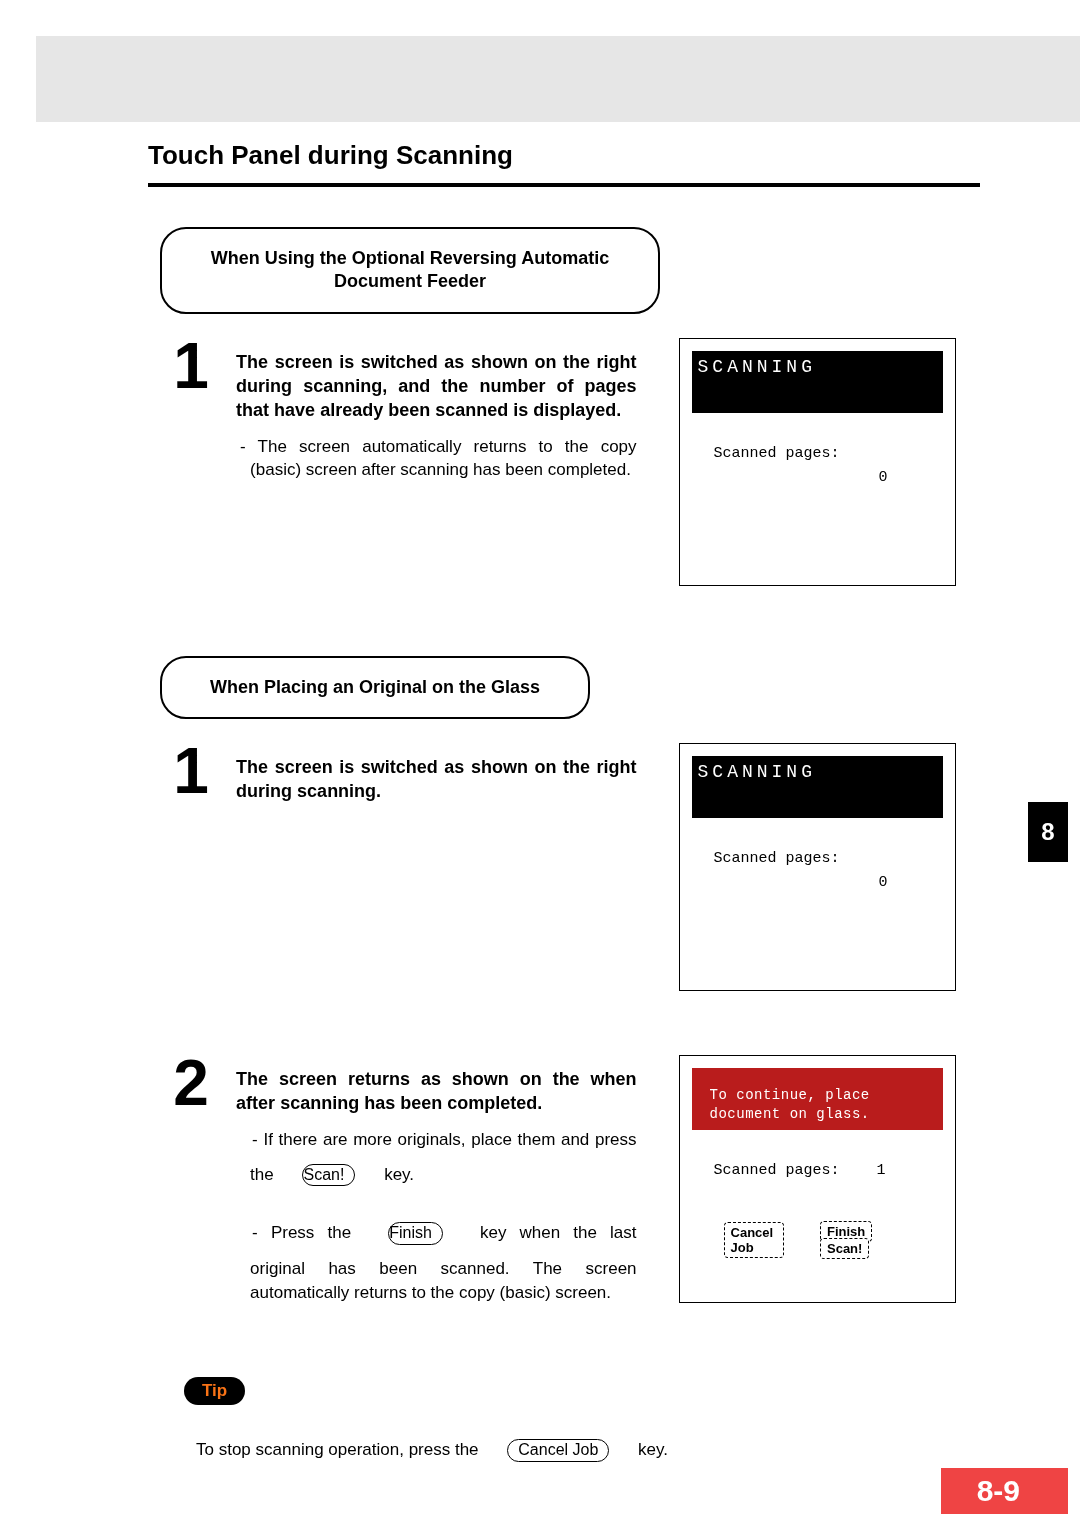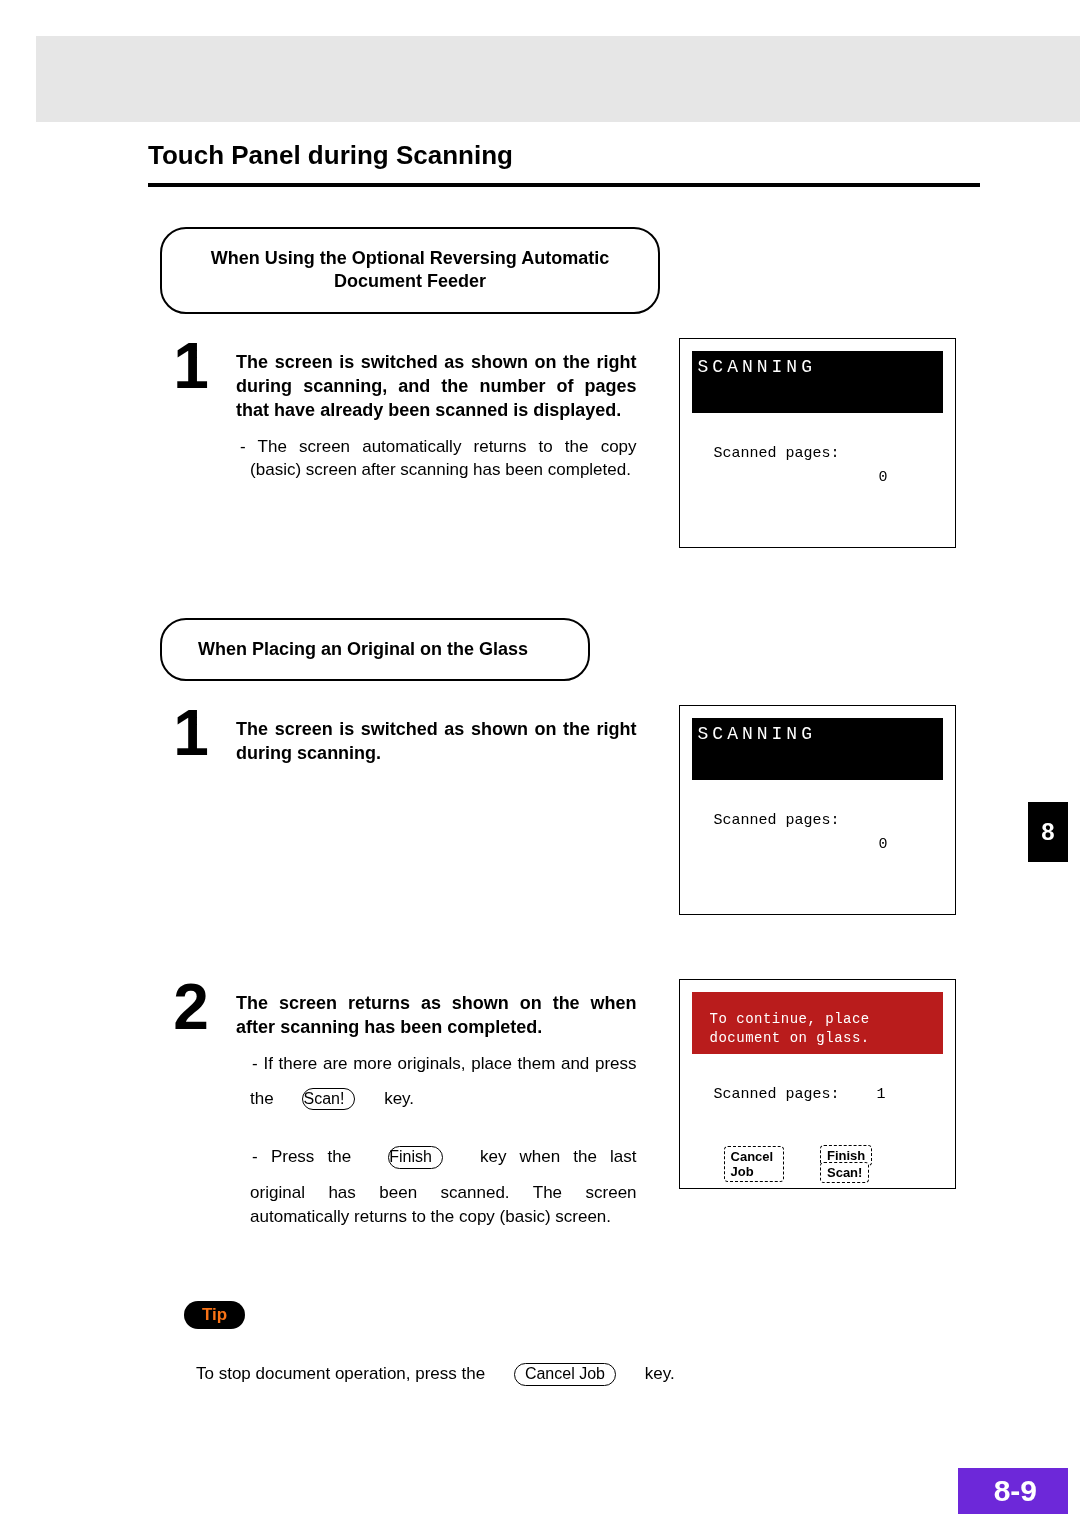--- a/index.html
+++ b/index.html
@@ -5,35 +5,35 @@
   * { box-sizing: border-box; margin: 12px; padding: 0; }
   html, body { width: 1080px; height: 1526px; background: #fff; font-family: Arial, Helvetica, sans-serif; color: #000; }
   .top-bar { background: #e6e6e6; height: 86px; width: 100%; }
   .page { padding: 0 100px 0 100px; position: relative; }
   .title { font-size: 26px; font-weight: bold; margin-top: 18px; }
   .thick-rule { border-bottom: 4px solid #000; margin-top: 6px; margin-bottom: 40px; }
 
   .pill {
     border: 2px solid #000;
     border-radius: 26px;
-    display: flex; align-items: center; 
+    display: flex; align-items: center; justify-content: center;
     padding: 6px 24px;
     width: 500px;
     margin-bottom: 6px;
   }
   .pill-text { font-weight: bold; font-size: 18px; text-align: center; line-height: 1.3; }
 
   .row { display: flex; align-items: flex-start; }
   .step-num { font-size: 64px; font-weight: 900; line-height: 0.9; width: 44px; text-align: center; margin-right: 2px; font-family: Arial, Helvetica, sans-serif; }
   .left-col { width: 490px; }
   .step-bold { font-weight: bold; font-size: 18px; line-height: 1.35; text-align: justify; }
   .step-sub { font-size: 17px; line-height: 1.4; margin-top: 4px; padding-left: 14px; text-indent: -10px; text-align: justify; }
 
   .panel {
-    width: 320px; height: 210px;
+    width: 320px; height: 248px;
     border: 1px solid #000;
     margin-left: 18px;
     font-family: "Courier New", monospace;
     background: #fff;
   }
   .panel-header {
     background: #000; color: #fff;
     padding: 6px 6px 24px 6px;
     font-size: 18px; letter-spacing: 4px;
     height: 62px;
@@ -77,22 +77,22 @@
 
   .chapter-tab {
     position: fixed; right: 0; top: 790px;
     width: 40px; height: 60px;
     background: #000; color: #fff;
     display: flex; align-items: center; justify-content: center;
     font-size: 24px; font-weight: bold;
   }
   .page-number {
     position: fixed; right: 0; bottom: 0;
-    background: #6d28d9; color: #fff;
-    padding: 6px 31px 6px 36px;
+    background: #ef4444; color: #fff;
+    padding: 6px 48px 6px 36px;
     font-size: 30px; font-weight: bold;
   }
   .section { margin-bottom: 58px; }
 </style>
 </head>
 <body>
 
 <div class="top-bar"></div>
 
 <div class="page">
@@ -169,21 +169,21 @@
               <span class="mini-btn">Finish</span>
               <span class="mini-btn">Scan!</span>
             </span>
           </div>
         </div>
       </div>
     </div>
 
     <div class="tip-badge">Tip</div>
     <div class="tip-text">
-      <span>To stop document operation, press the </span>
+      <span>To stop scanning operation, press the </span>
       <span class="oval-key">Cancel Job</span>
       <span> key.</span>
     </div>
 
   </div>
 
 </div>
 
 <div class="chapter-tab">8</div>
 <div class="page-number">8-9</div>

